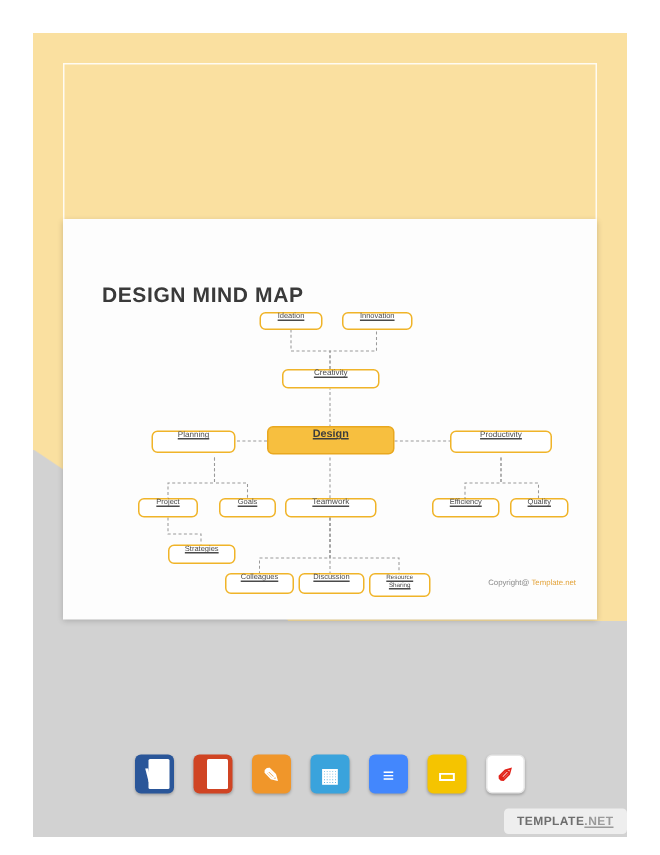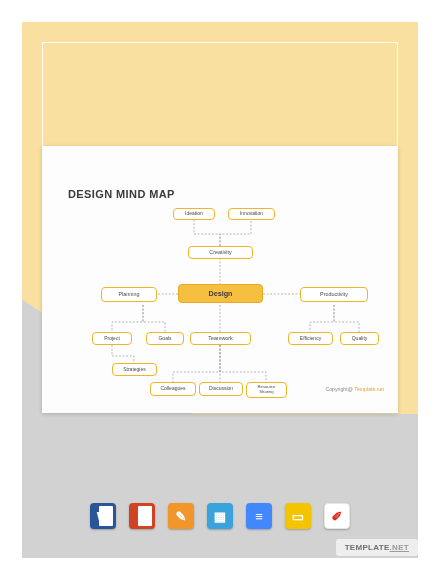--- a/index.html
+++ b/index.html
@@ -31,42 +31,43 @@
   }
 
   
   #card {
     position:absolute; left:42px; top:146px; width:356px; height:267px;
     background:#fdfdfd;
     box-shadow:0 1px 4px rgba(0,0,0,.18);
   }
   #card-title {
     position:absolute; left:26px; top:42px;
-    font-size:11px; font-weight:bold; color:#3a3a3a; letter-spacing:.4px;
+    font-size:14px; font-weight:bold; color:#3a3a3a; letter-spacing:.4px;
   }
   #copyright {
     position:absolute; right:14px; bottom:21px;
     font-size:5.2px; color:#8a8a8a;
   }
   #copyright .brand { color:#e3a33a; }
 
   
   #map { position:absolute; left:0; top:0; width:356px; height:267px; }
   #map svg { position:absolute; left:0; top:0; }
 
   .node {
     position:absolute;
     background:#ffffff;
     border:0.8px solid #f0b429;
     border-radius:4px;
-    display:flex; align-items:center; justify-content:center;
+    display:flex; align-items:flex-start; justify-content:center;
     text-align:center;
     color:#4a4a4a;
     line-height:1.1;
     font-size:4.6px;
+    text-decoration:underline;
   }
   .node.lvl1 { font-size:5.4px; }
   .node.lvl2 { font-size:5.0px; }
   .node.center {
     background:#f7bf3f; border-color:#e9a81f;
     font-size:7.2px; font-weight:bold; color:#3d3d3d;
   }
 
   
   #icons {

